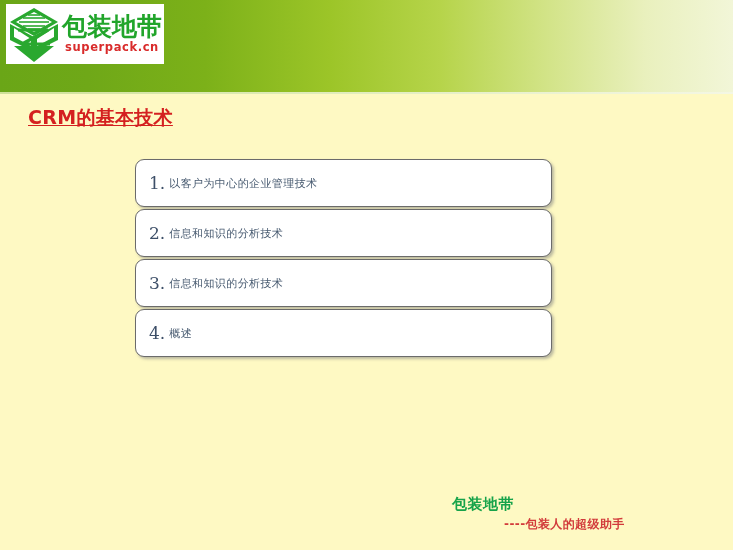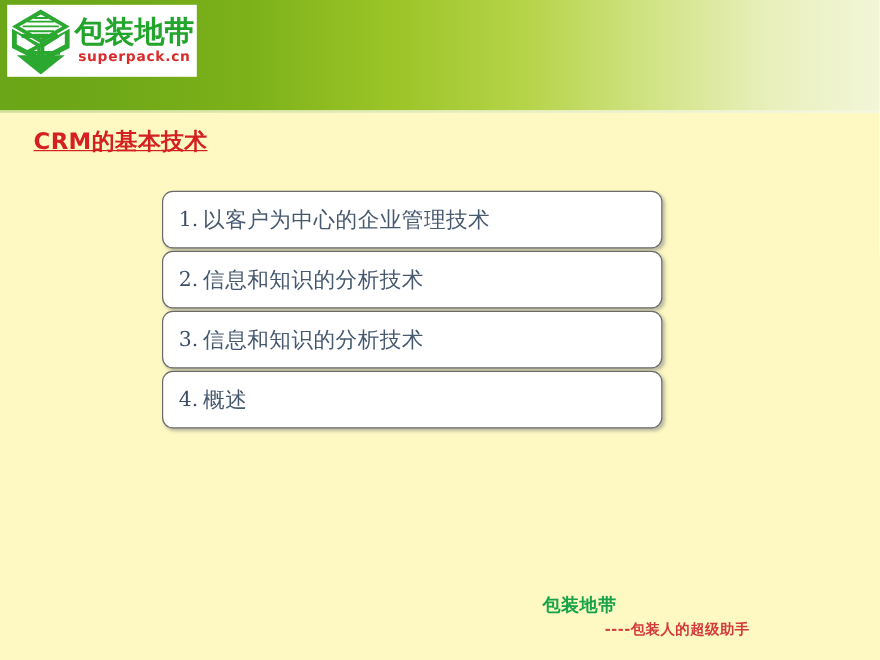--- a/index.html
+++ b/index.html
@@ -137,21 +137,21 @@
   .item-num {
     font-family: "DejaVu Serif", serif;
     font-size: 17px;
     color: #3d4f68;
     margin-right: 4px;
     white-space: nowrap;
   }
 
   .item-label {
     font-family: Liberation Serif, serif;
-    font-size: 18px;
+    font-size: 11px;
     color: #46596f;
     letter-spacing: 0.4px;
     white-space: nowrap;
   }
 
   
   .footer-wm {
     position: absolute;
     left: 452px;
     top: 495px;

